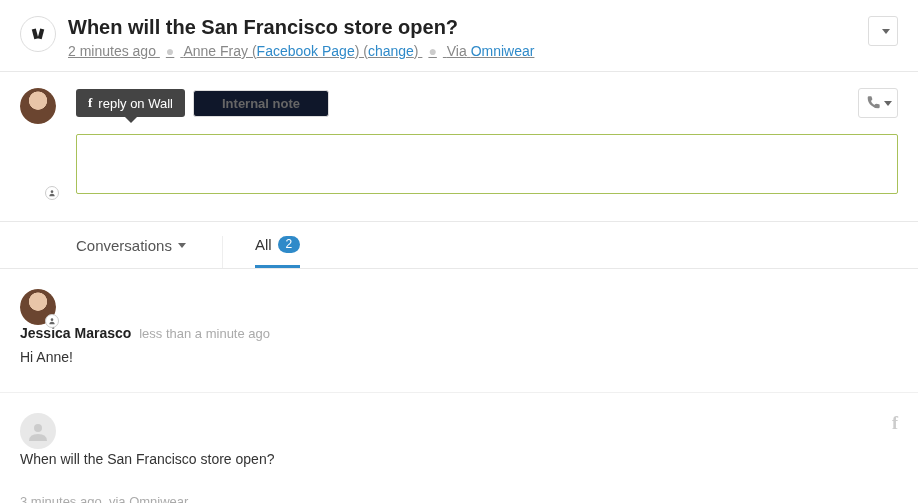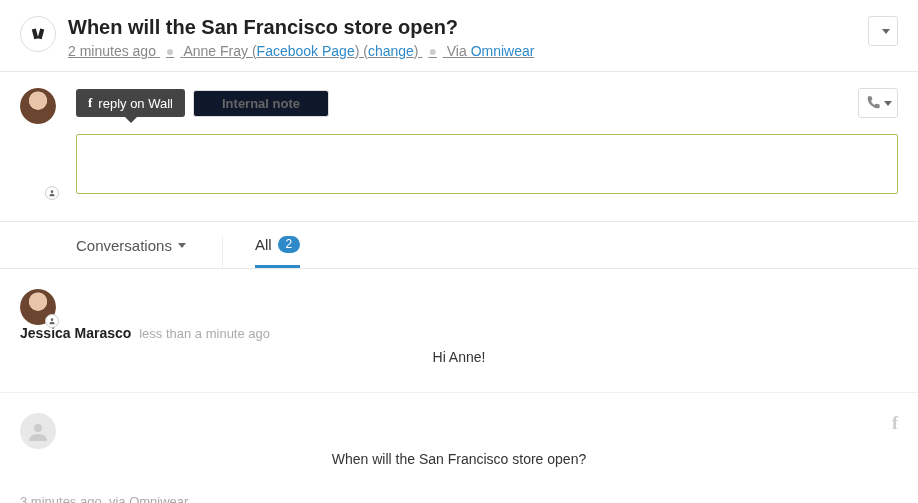--- a/index.html
+++ b/index.html
@@ -35,21 +35,21 @@
 .filter-all { color: #333; font-size: 15px; display: flex; padding-bottom: 12px; border-bottom: 3px solid #2f8ac9; cursor: pointer; font-weight: 500; }
 .badge { background: #2f8ac9; color: #fff; border-radius: 10px; padding: 1px 8px; font-size: 12px; margin-left: 6px; }
 
 .message { padding: 20px 20px; border-bottom: 1px solid #f0f0f0; display: flex; position: relative; flex-direction: column; }
 .message:last-child { border-bottom: none; }
 .msg-body { flex: 1; }
 .msg-head { margin-bottom: 6px; }
 .msg-author { font-weight: 600; color: #222; }
 .msg-author-link { color: #2f8ac9; font-weight: 400; }
 .msg-time { color: #aaa; font-size: 13px; margin-left: 4px; }
-.msg-text { color: #333; line-height: 1.5; margin-bottom: 4px; text-align: center; }
+.msg-text { color: #333; line-height: 1.5; margin-bottom: 4px; }
 .msg-foot { color: #aaa; font-size: 13px; margin-top: 24px; }
 .msg-foot .via { text-decoration: underline; }
 .fb-corner { position: absolute; right: 20px; top: 20px; color: #ccc; font-family: Georgia, serif; font-weight: bold; font-size: 18px; }
 
 .chevron-down { width: 0; height: 0; border-left: 4px solid transparent; border-right: 4px solid transparent; border-top: 5px solid #666; display: inline-block; margin-left: 6px; }
 
 .avatar-face { width: 36px; height: 36px; position: relative; }
 .avatar-face::before { content: ""; position: absolute; width: 36px; height: 36px; border-radius: 50%; background: radial-gradient(circle at 50% 35%, #e8c5a8 0%, #e8c5a8 30%, #6b4530 32%, #6b4530 100%); }
 </style>
 </head>

